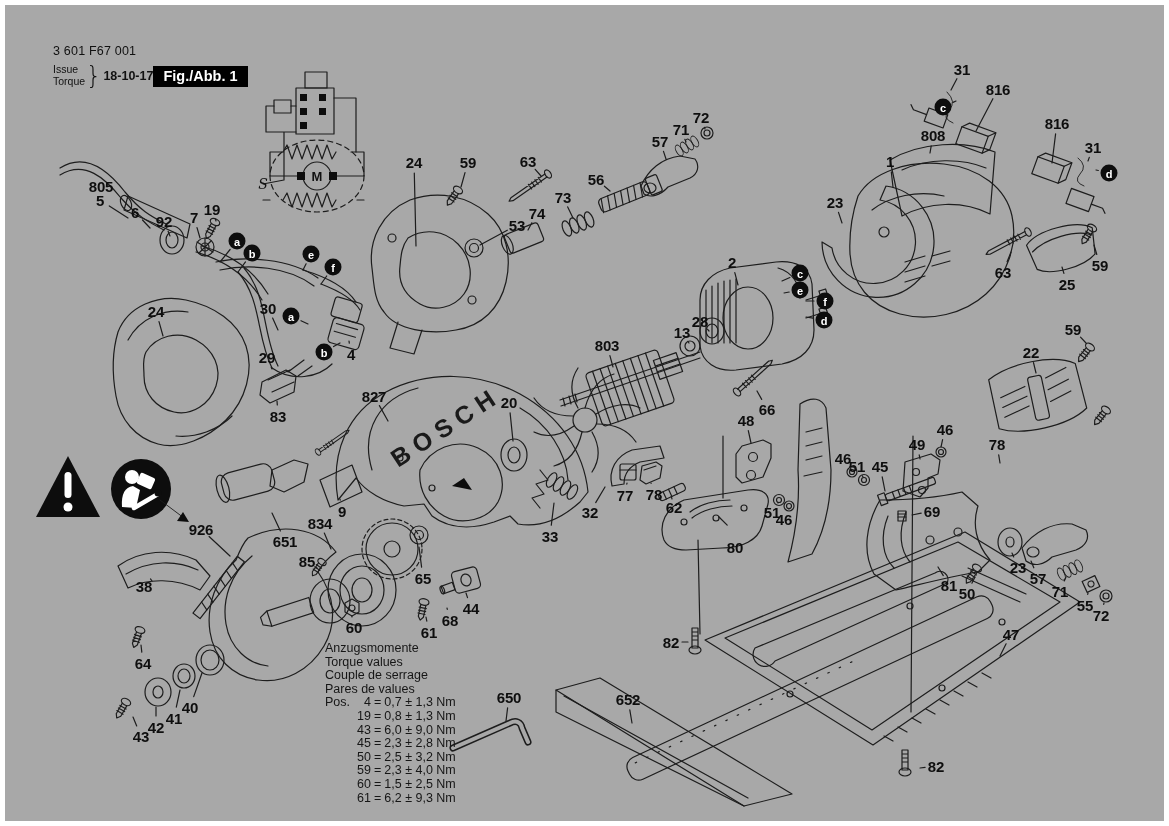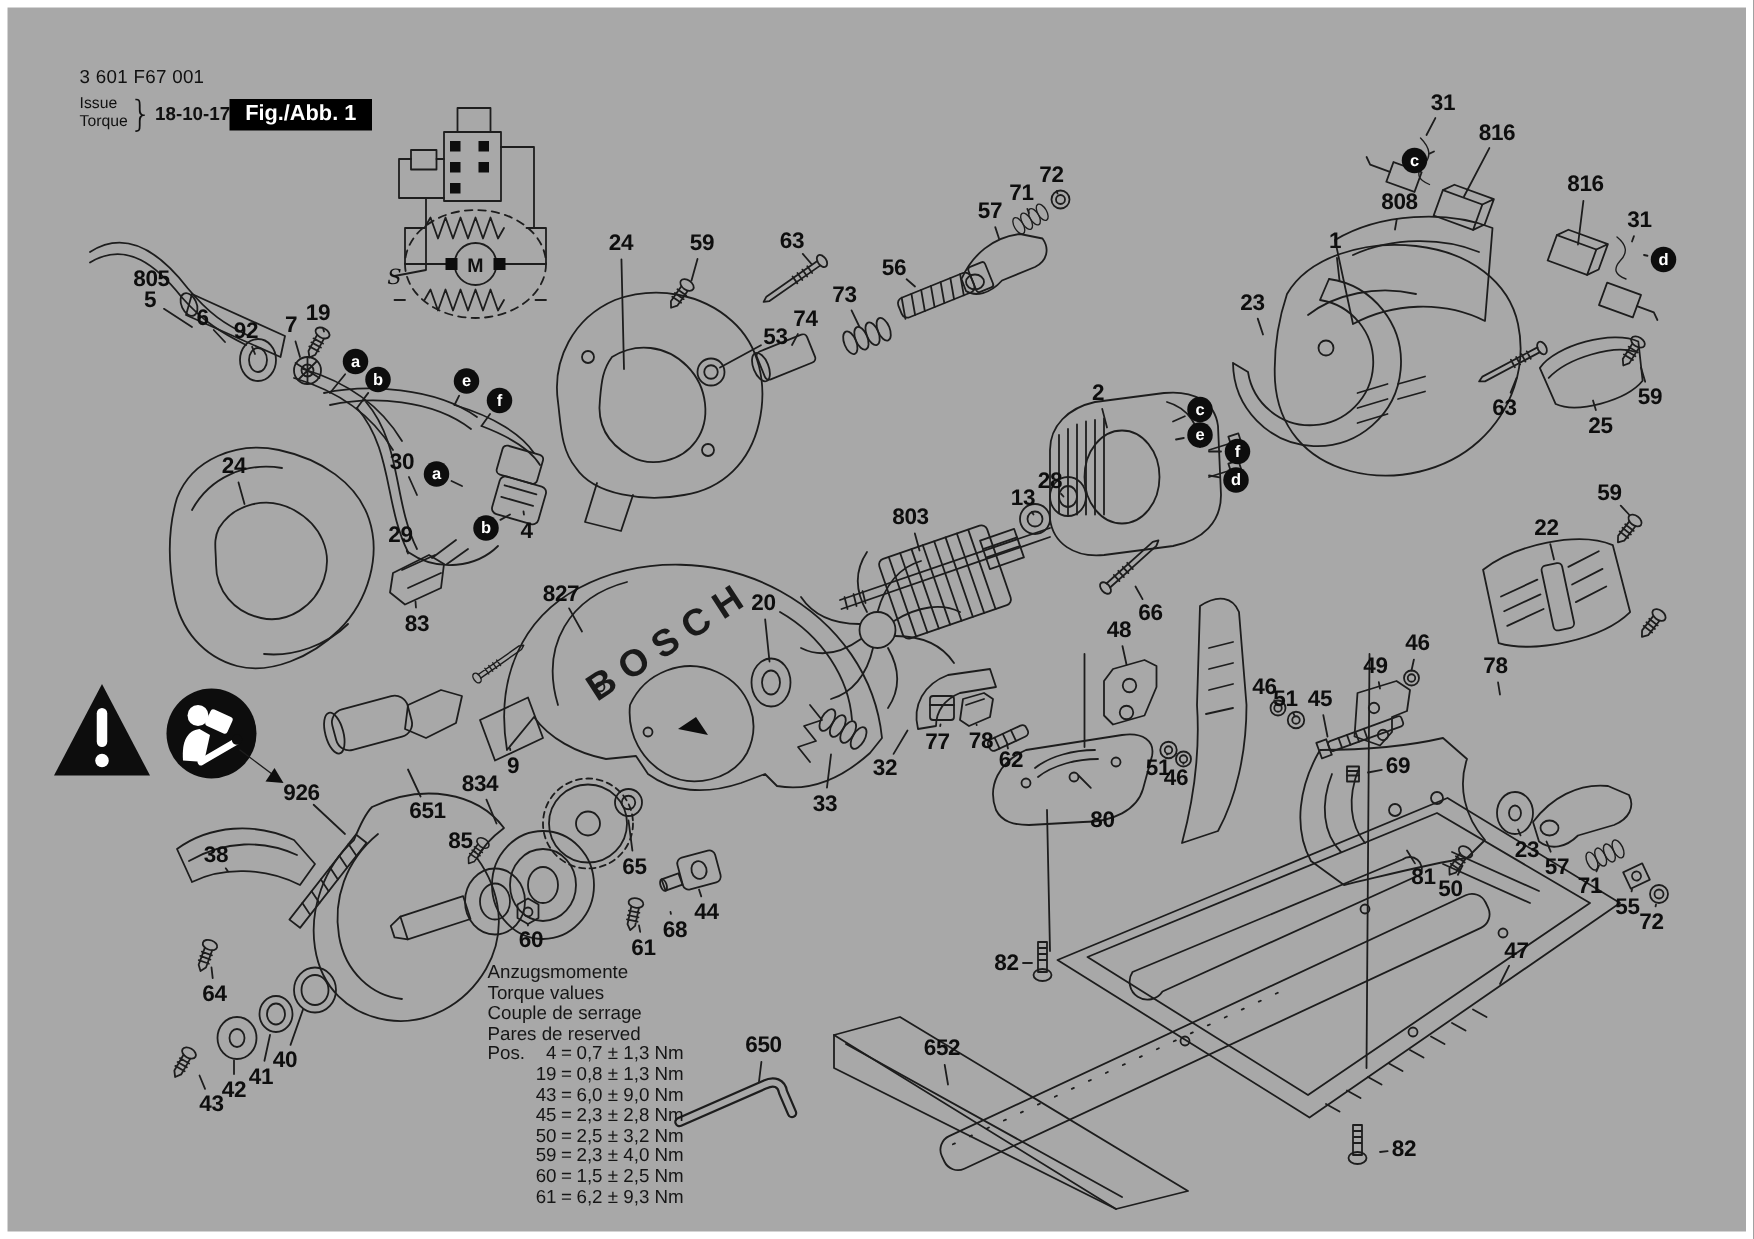--- a/index.html
+++ b/index.html
@@ -606,21 +606,21 @@
       <span class="lab part" style="left: 625px; top: 495px;">77</span>
       <span class="lab part" style="left: 423px; top: 578px;">65</span>
       <span class="lab part" style="left: 471px; top: 608px;">44</span>
       <span class="lab part" style="left: 450px; top: 620px;">68</span>
       <span class="lab part" style="left: 429px; top: 632px;">61</span>
       <span class="lab part" style="left: 354px; top: 627px;">60</span>
       <span class="lab part" style="left: 201px; top: 529px;">926</span>
       <span class="lab part" style="left: 285px; top: 541px;">651</span>
       <span class="lab part" style="left: 320px; top: 523px;">834</span>
       <span class="lab part" style="left: 307px; top: 561px;">85</span>
-      <span class="lab part" style="left: 144px; top: 570px;">38</span>
+      <span class="lab part" style="left: 144px; top: 586px;">38</span>
       <span class="lab part" style="left: 143px; top: 663px;">64</span>
       <span class="lab part" style="left: 190px; top: 707px;">40</span>
       <span class="lab part" style="left: 174px; top: 718px;">41</span>
       <span class="lab part" style="left: 156px; top: 727px;">42</span>
       <span class="lab part" style="left: 141px; top: 736px;">43</span>
       <span class="lab part" style="left: 671px; top: 642px;">82</span>
       <span class="lab part" style="left: 509px; top: 697px;">650</span>
       <span class="lab part" style="left: 628px; top: 699px;">652</span>
       <span class="lab part" style="left: 936px; top: 766px;">82</span>
       <span class="lab letter" style="left: 237px; top: 241px;">a</span>
@@ -636,21 +636,21 @@
       <span class="lab letter" style="left: 825px; top: 301px;">f</span>
       <span class="lab letter" style="left: 824px; top: 320px;">d</span>
     </div>
 
   <div class="torque">
     <div>
 
     <div class="t-line">Anzugsmomente</div>
         <div class="t-line">Torque values</div>
         <div class="t-line">Couple de serrage</div>
-        <div class="t-line">Pares de reserved</div>
+        <div class="t-line">Pares de values</div>
       </div>
     <div class="t-entries">
       <span class="t-prefix">Pos.</span>
       <div>
 
       <div class="t-row">
           <span class="t-pos">4</span><span class="t-eq">=</span><span class="t-val">0,7 ± 1,3 Nm</span>
         </div>
           <div class="t-row">
           <span class="t-pos">19</span><span class="t-eq">=</span><span class="t-val">0,8 ± 1,3 Nm</span>

